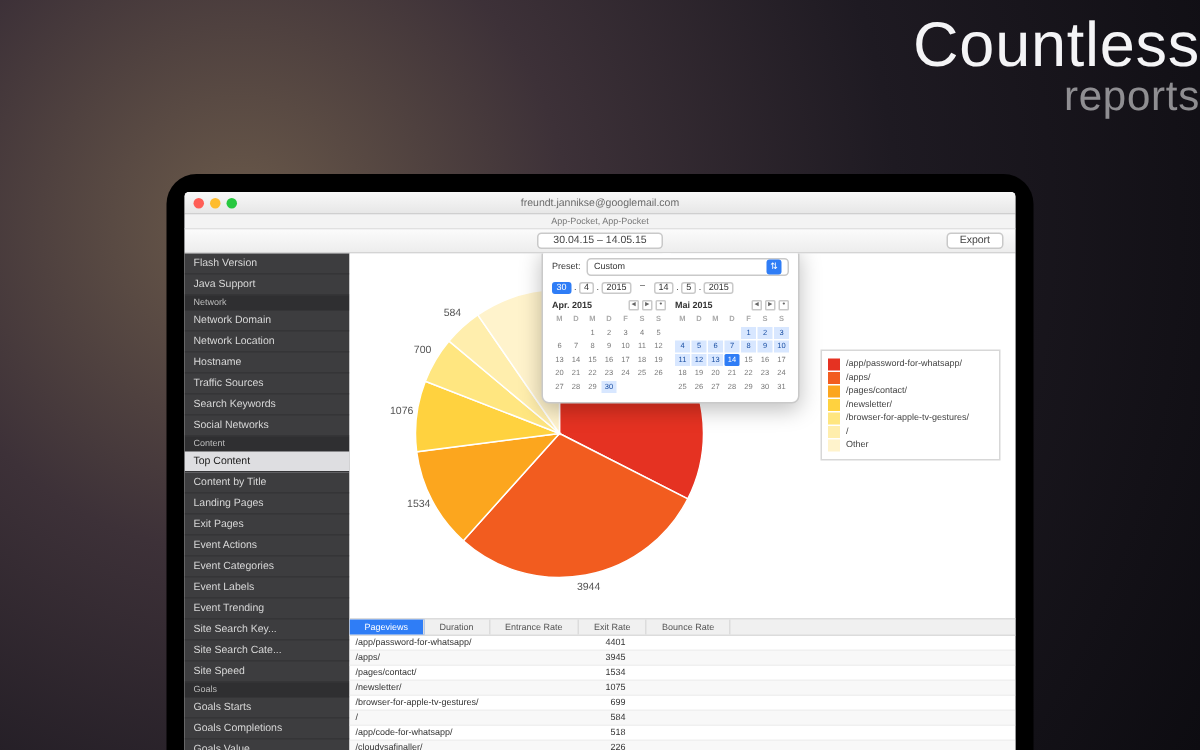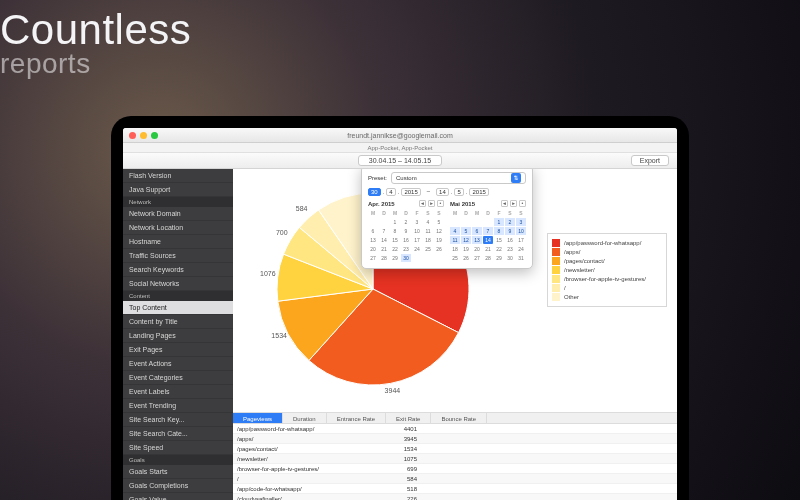--- a/index.html
+++ b/index.html
@@ -1,18 +1,18 @@
 <!DOCTYPE html>
 <html><head>
 <meta charset="utf-8">
 <style>
   *{box-sizing:border-box;margin:0;padding:0;font-family:-apple-system,"Helvetica Neue",Arial,sans-serif}
   html,body{width:800px;height:500px;overflow:hidden}
   body{background:radial-gradient(circle at 20% 30%,#6b5a4a 0%,#3d3138 30%,#1e1a22 60%,#0d0c11 100%)}
-  .hero{position:absolute;top:6px;left:0;right:0;text-align:left;color:#f4f4f6;font-weight:200;pointer-events:none}
+  .hero{position:absolute;top:6px;left:0;right:0;text-align:right;color:#f4f4f6;font-weight:200;pointer-events:none}
   .hero .line1{font-size:42px;letter-spacing:.5px}
   .hero .line2{font-size:28px;letter-spacing:.5px;color:rgba(244,244,246,.55);margin-top:-6px}
   
   .laptop{position:absolute;left:50%;top:116px;transform:translateX(-50%);width:578px;height:392px;background:#000;border-radius:20px 20px 0 0;padding:12px 12px 0 12px}
   .screen{width:100%;height:100%;background:#e9e9ec;border-radius:3px;overflow:hidden;position:relative}
   
   .titlebar{height:15px;background:linear-gradient(#f8f8f8,#e7e7e7);border-bottom:1px solid #cfcfcf;display:flex;align-items:center;padding:0 6px;font-size:7px;color:#6a6a6a}
   .traffic{display:flex;gap:4px;margin-right:auto}
   .dot{width:7px;height:7px;border-radius:50%}
   .dot.r{background:#ff5f57}.dot.y{background:#febc2e}.dot.g{background:#28c840}

